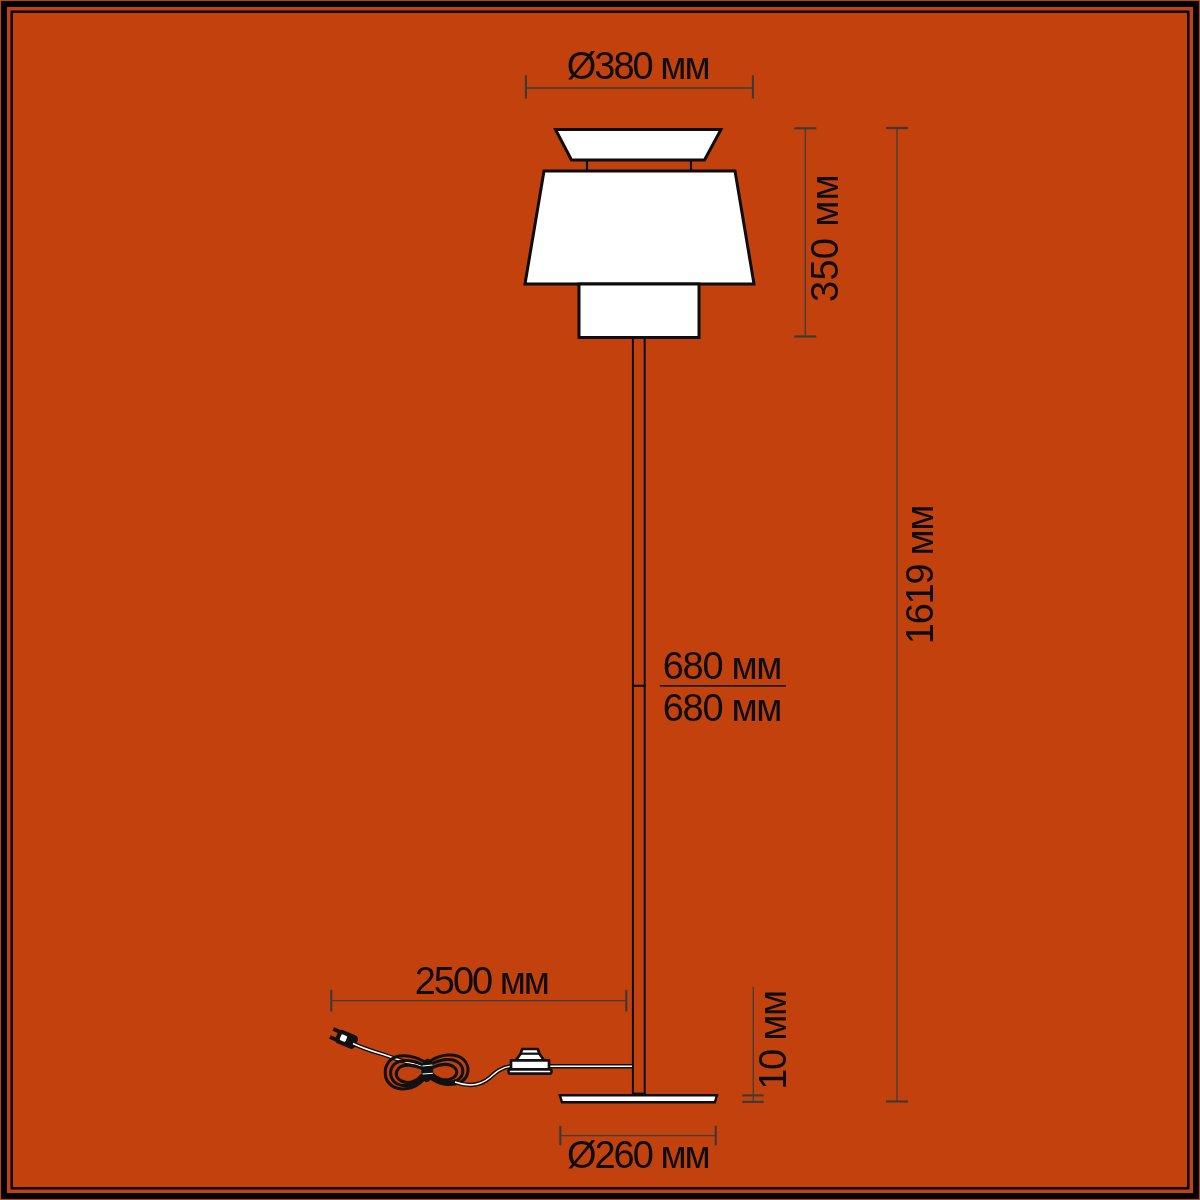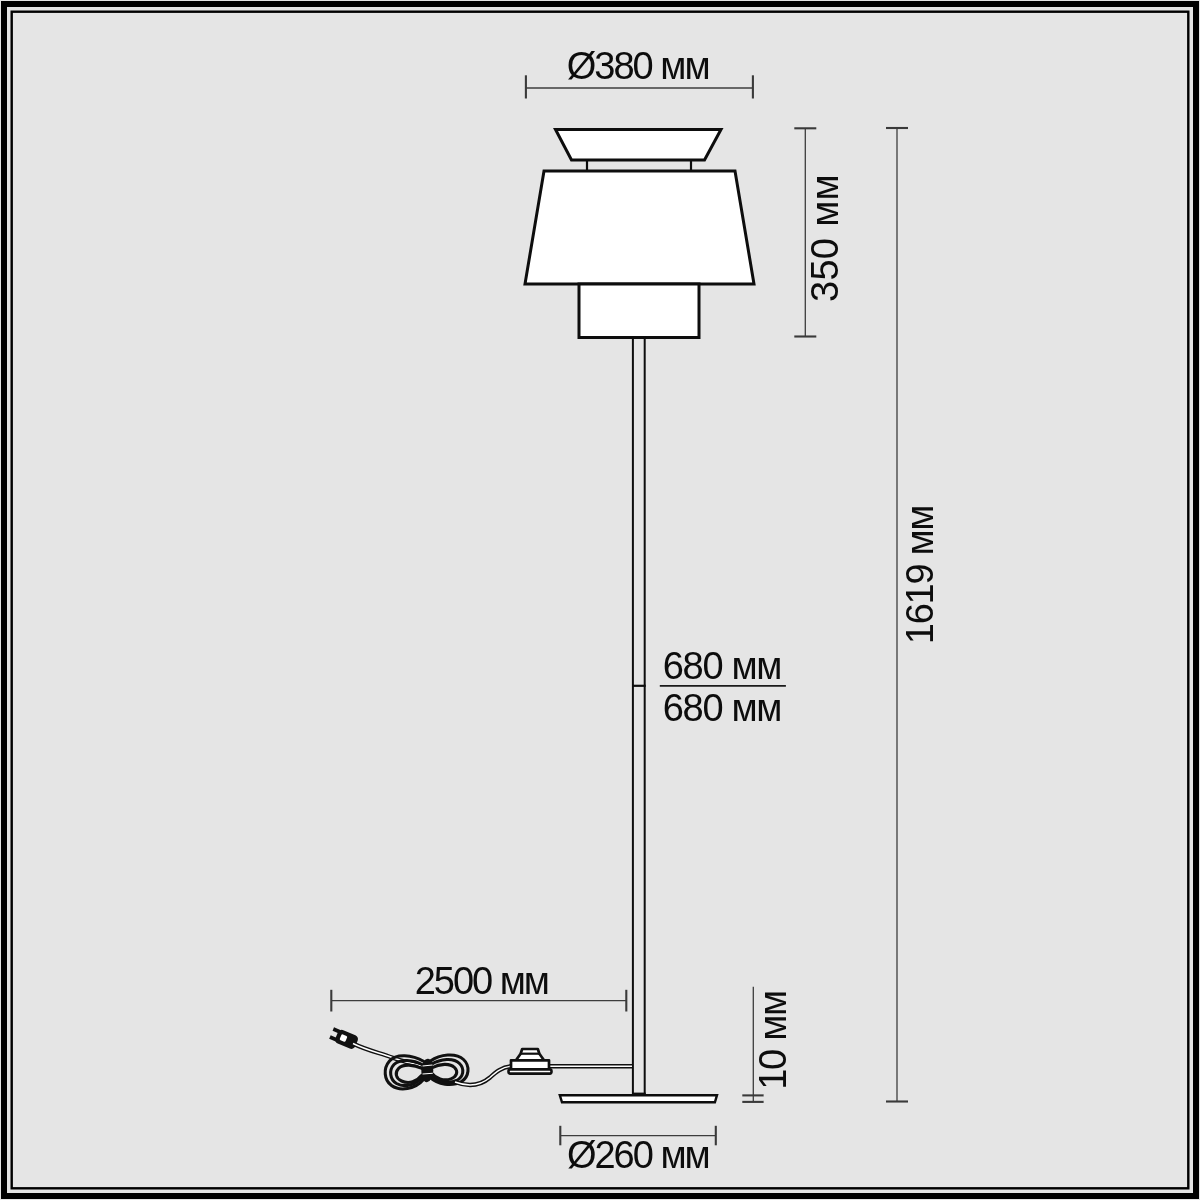--- a/index.html
+++ b/index.html
@@ -1,16 +1,16 @@
 <!DOCTYPE html>
 <html><head>
 <meta charset="utf-8">
 <style>
 html,body{margin:0;padding:0;background:#fff;}
-#wrap{position:relative;width:1200px;height:1200px;background:#e5e5e5;}
+#wrap{position:relative;width:1200px;height:1200px;background:#c2410c;}
 svg{display:block;}
 text{font-family:"Liberation Sans",sans-serif;fill:#0d0d0d;}
 </style>
 </head>
 <body>
 <div id="wrap">
 <svg width="1200" height="1200" viewBox="0 0 1200 1200">
 
   <rect x="4" y="4" width="1192" height="1192" fill="none" stroke="#000" stroke-width="6"></rect>
   <rect x="11.7" y="11.7" width="1176.6" height="1176.6" fill="none" stroke="#000" stroke-width="2.4"></rect>

